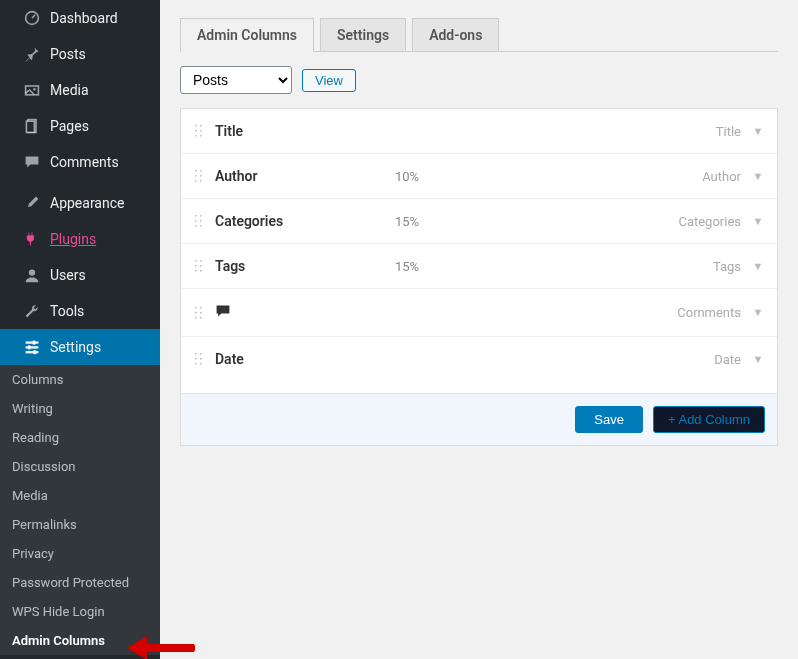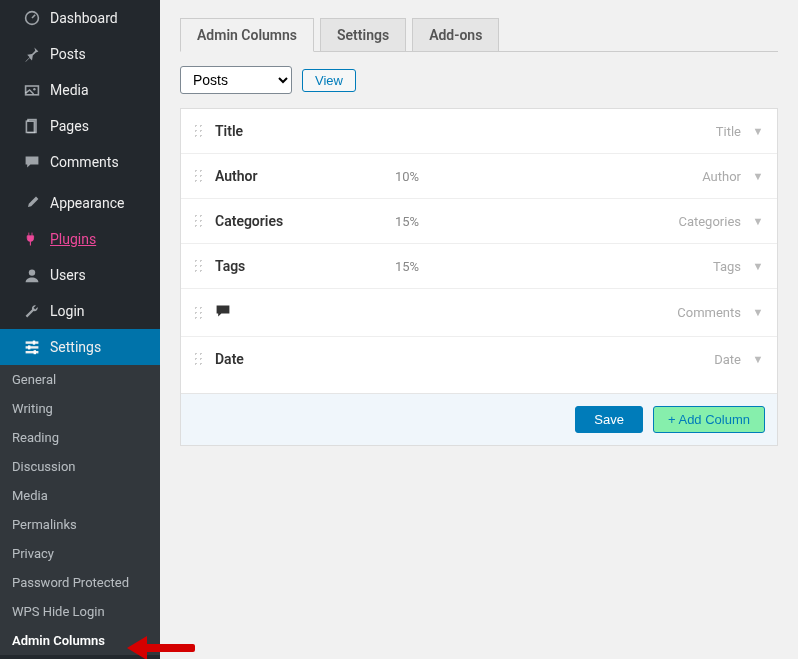--- a/index.html
+++ b/index.html
@@ -40,21 +40,21 @@
   .handle { width: 10px; height: 16px; margin-right: 12px; background-image: radial-gradient(#ccc 1px, transparent 1px); background-size: 5px 5px; background-position: 0 0; cursor:move; }
   .col-name { font-weight:600; color:#333; font-size:14px; flex: 0 0 180px; }
   .comment-ico { flex:0 0 180px; }
   .comment-ico svg { fill:#555; }
   .col-width { color:#888; flex: 1; font-size:13px; }
   .col-type { color:#aaa; font-size:13px; margin-right: 10px; text-align:right; }
   .toggle-ico { color:#bbb; font-size:11px; width:14px; text-align:center; cursor:pointer; }
 
   .panel-foot { display:flex; justify-content:flex-end; gap:10px; padding:12px; background:#f0f6fb; border-top:1px solid #e5e5e5;margin-top:12px; }
   .btn-save { background:#007cba; border:1px solid #007cba; color:#fff; padding:5px 18px; border-radius:3px; cursor:pointer; font-size:13px; }
-  .btn-add { background:#86efac; border:1px solid #007cba; color:#007cba; padding:5px 14px; border-radius:3px; cursor:pointer; font-size:13px; }
+  .btn-add { background:#0f172a; border:1px solid #007cba; color:#007cba; padding:5px 14px; border-radius:3px; cursor:pointer; font-size:13px; }
 
   
   .arrow { position:absolute; left:115px; top:636px; width:80px; height:24px; pointer-events:none; z-index:10; }
   .arrow-line { position:absolute; left:20px; top:8px; width:60px; height:8px; background:#d40000; border-radius:2px;}
   .arrow-head { position:absolute; left:0; top:0; width:0; height:0; border:12px solid transparent; border-right:20px solid #d40000; }
 </style>
 </head>
 <body>
 
 <div class="sidebar">
@@ -130,38 +130,38 @@
           </svg>
         </span>
         <span class="sb-label">Users</span>
       </div>
       <div class="sb-item">
         <span class="sb-icon">
           <svg width="16" height="16" viewBox="0 0 20 20">
             <path fill="currentColor" d="M17 5a4 4 0 01-5 5L4 18l-2-2 8-8a4 4 0 015-5l-3 3 2 2z"></path>
           </svg>
         </span>
-        <span class="sb-label">Login</span>
+        <span class="sb-label">Tools</span>
       </div>
       <div class="sb-item active">
         <span class="sb-icon">
           <svg width="16" height="16" viewBox="0 0 20 20">
             <rect x="2" y="3" width="16" height="3" fill="currentColor"></rect>
             <rect x="2" y="9" width="16" height="3" fill="currentColor"></rect>
             <rect x="2" y="15" width="16" height="3" fill="currentColor"></rect>
             <rect x="11" y="2" width="3" height="5" fill="#fff"></rect>
             <rect x="5" y="8" width="3" height="5" fill="#fff"></rect>
             <rect x="12" y="14" width="3" height="5" fill="#fff"></rect>
           </svg>
         </span>
         <span class="sb-label">Settings</span>
       </div>
     </div>
   <div class="sb-sub" id="sb-sub">
-      <div class="sb-sub-item">General</div>
+      <div class="sb-sub-item">Columns</div>
       <div class="sb-sub-item">Writing</div>
       <div class="sb-sub-item">Reading</div>
       <div class="sb-sub-item">Discussion</div>
       <div class="sb-sub-item">Media</div>
       <div class="sb-sub-item">Permalinks</div>
       <div class="sb-sub-item">Privacy</div>
       <div class="sb-sub-item">Password Protected</div>
       <div class="sb-sub-item">WPS Hide Login</div>
       <div class="sb-sub-item active">Admin Columns</div>
     </div>

